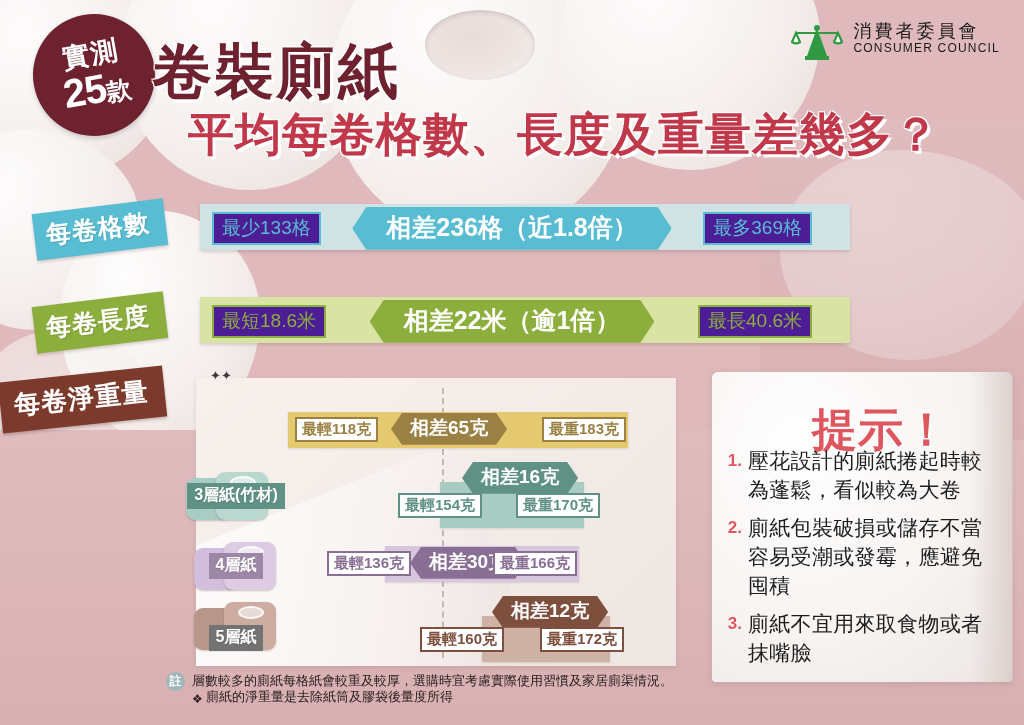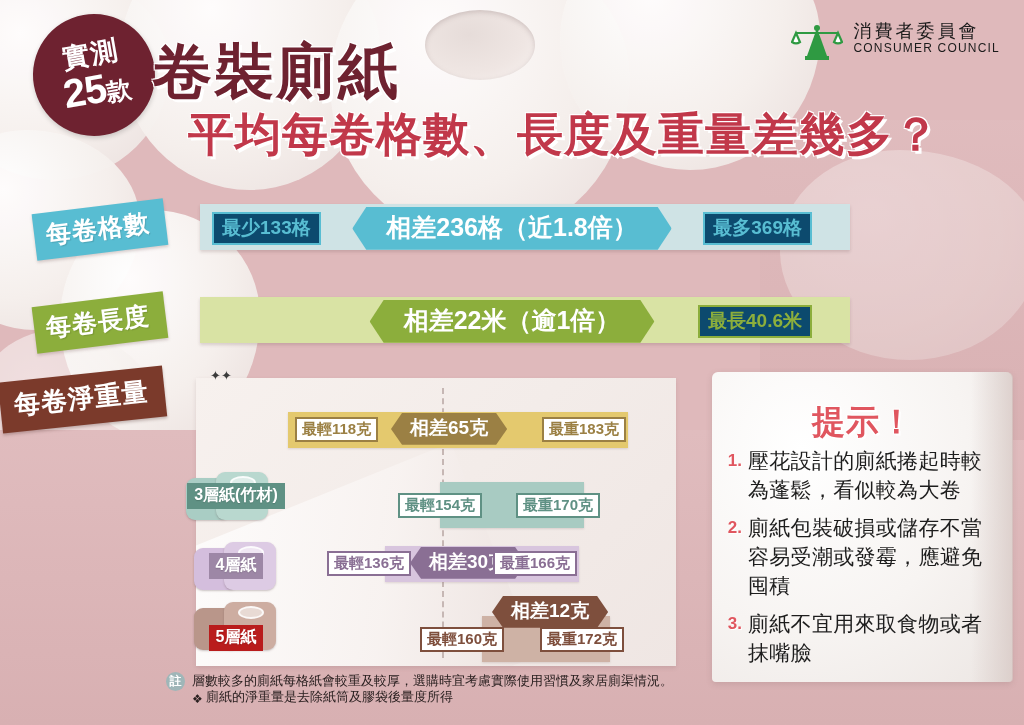--- a/index.html
+++ b/index.html
@@ -85,22 +85,22 @@
     font-size: 25px; font-weight: bold; color: #fff;
     transform: rotate(-7deg);
     letter-spacing: 1px;
     text-shadow: 1px 1px 1px rgba(0,0,0,.12);
     box-shadow: 0 2px 3px rgba(110,80,80,.25);
     white-space: nowrap;
     z-index: 4;
   }
   .chip {
     position: absolute; top: 8px;
-    background: #0c4a6e; border: 2px solid currentColor;
-    padding: 3px 8px 4px; font-size: 19px; font-weight: bold;
+    background: #4c1d95; border: 2px solid currentColor;
+    padding: 3px 8px 4px; font-size: 19px; font-weight: normal;
     white-space: nowrap; line-height: 1.15;
   }
   .chip-left  { left: 212px; }
   .chip-right { right: 212px; }
   .hexlabel {
     position: absolute; top: 3px; left: 50%; transform: translateX(-50%);
     padding: 6px 34px 8px; font-size: 25px; font-weight: bold; color: #fff;
     white-space: nowrap; line-height: 1.15;
     clip-path: polygon(14px 0, calc(100% - 14px) 0, 100% 50%, calc(100% - 14px) 100%, 14px 100%, 0 50%);
     filter: drop-shadow(0 2px 2px rgba(90,70,70,.28));
@@ -190,21 +190,21 @@
     border-radius: 6px 6px 4px 4px;
     box-shadow: 0 2px 6px rgba(120,95,95,.2);
   }
   .tips-photo::after {
     content: ""; position: absolute; right: -1px; top: 0; width: 42px; height: 100%;
     background: linear-gradient(90deg, rgba(225,214,210,.0) 0%, rgba(214,199,195,.75) 100%);
     border-radius: 0 6px 4px 0;
   }
   .tips-title {
     position: absolute; left: 812px; top: 400px;
-    font-size: 33px; font-weight: bold; color: #e0565f;
+    font-size: 45px; font-weight: bold; color: #e0565f;
     text-shadow: 2px 2px 0 #fff, -1px -1px 0 #fff, 1px -1px 0 #fff, -1px 1px 0 #fff;
     letter-spacing: 1px;
   }
   .tips-list { position: absolute; left: 722px; top: 447px; width: 280px; }
   .tip-item { display: flex; gap: 6px; margin-bottom: 9px; }
   .tip-num {
     flex: 0 0 auto; width: 20px; text-align: right;
     font-size: 17px; font-weight: bold; color: #e0565f;
     text-shadow: 1px 1px 0 #fff;
     padding-top: 4px;
@@ -278,20 +278,21 @@
     <div class="stat-bar" style="background:#cfe3e5;"></div>
     <div class="stat-tag" style="background:#58bdd2;">每卷格數</div>
     <div class="chip chip-left" style="color:#58bdd2;">最少133格</div>
     <div class="hexlabel" style="background:#58bdd2;">相差236格（近1.8倍）</div>
     <div class="chip chip-right" style="color:#58bdd2;">最多369格</div>
   </div>
 
   <div class="stat-row" style="left:0; top:297px; width:1024px;">
     <div class="stat-bar" style="background:#d9e3a4;"></div>
     <div class="stat-tag" style="background:#8cae3c;">每卷長度</div>
+    <div class="chip chip-left" style="color:#8cae3c;">最短18.6米</div>
     <div class="hexlabel" style="background:#8cae3c;">相差22米（逾1倍）</div>
     <div class="chip chip-right" style="color:#8cae3c;">最長40.6米</div>
   </div>
 
   <div class="wtag">每卷淨重量</div>
   <div class="wtag-spark">✦✦</div>
 
   <div class="weight-panel">
     <div class="panel-fold"></div>
     <div class="dash-line"></div>
@@ -307,20 +308,21 @@
   <div class="cat" style="left:180px; top:470px; width:112px;">
     <div class="cat-roll">
       <div class="r1" style="background:#a9cdc4;"></div>
       <div class="r2" style="background:#b9d8cf;"></div>
       <div class="hole"></div>
     </div>
     <span class="cat-label" style="background:#5f9184;">3層紙(竹材)</span>
   </div>
   <div class="wrow" style="left:0; top:462px; width:1024px; height:60px;">
     <div class="wbar" style="left:440px; top:20px; width:144px; height:46px; background:#a8cbc2;"></div>
+    <div class="whex" style="left:462px; top:0; background:#5f9184;">相差16克</div>
     <div class="wchip" style="left:398px; top:31px; color:#5f9184;">最輕154克</div>
     <div class="wchip" style="left:516px; top:31px; color:#5f9184;">最重170克</div>
   </div>
 
   <div class="cat" style="left:188px; top:540px;">
     <div class="cat-roll">
       <div class="r1" style="background:#d4bedd;"></div>
       <div class="r2" style="background:#ddcbe4;"></div>
       <div class="hole"></div>
     </div>
@@ -332,21 +334,21 @@
     <div class="whex" style="left:410px; background:#8a6f94;">相差30克</div>
     <div class="wchip" style="left:493px; color:#8a6f94;">最重166克</div>
   </div>
 
   <div class="cat" style="left:188px; top:600px;">
     <div class="cat-roll">
       <div class="r1" style="background:#b9968a;"></div>
       <div class="r2" style="background:#cdada1;"></div>
       <div class="hole"></div>
     </div>
-    <span class="cat-label" style="background:#b91c1c;margin-top:24px;">5層紙</span>
+    <span class="cat-label" style="background:#737373;margin-top:24px;">5層紙</span>
   </div>
   <div class="wrow" style="left:0; top:596px; width:1024px; height:60px;">
     <div class="wbar" style="left:482px; top:20px; width:128px; height:46px; background:#ceb2a5;"></div>
     <div class="whex" style="left:492px; top:0; background:#7e4f3d;">相差12克</div>
     <div class="wchip" style="left:420px; top:31px; color:#7e4f3d;">最輕160克</div>
     <div class="wchip" style="left:540px; top:31px; color:#7e4f3d;">最重172克</div>
   </div>
 
   <div class="tips-photo"></div>
   <div class="tips-title">提示！</div>

